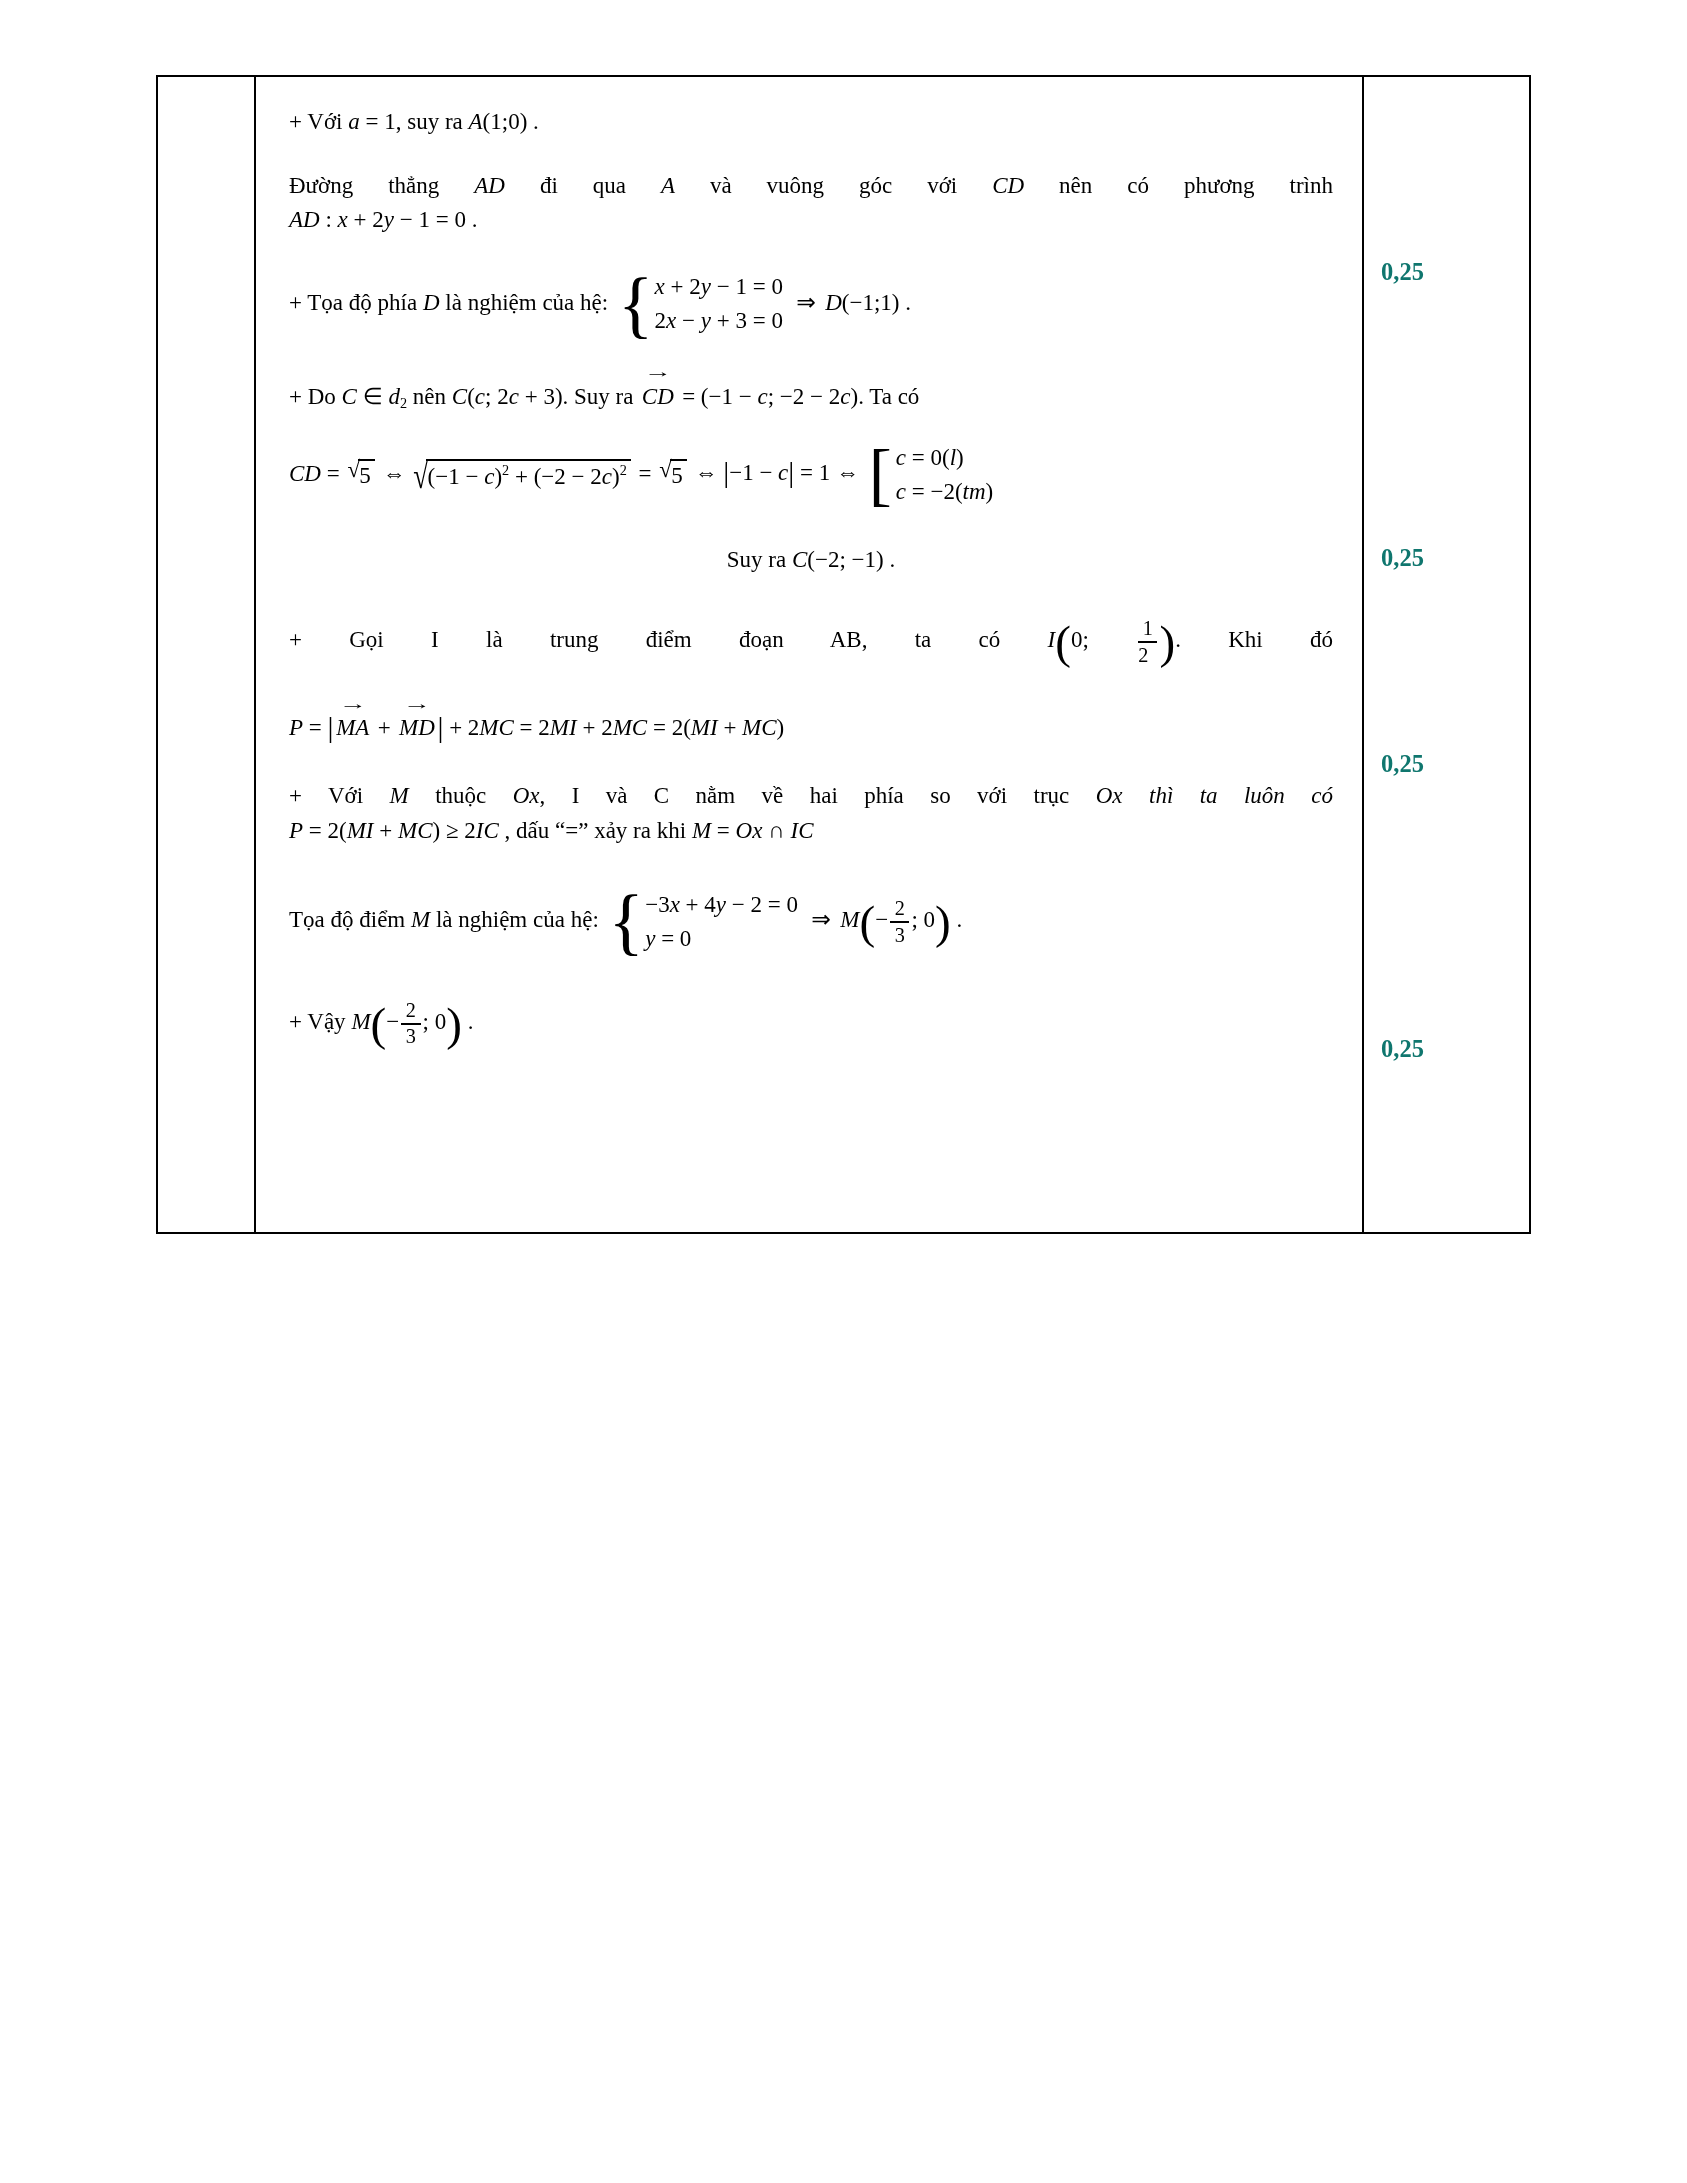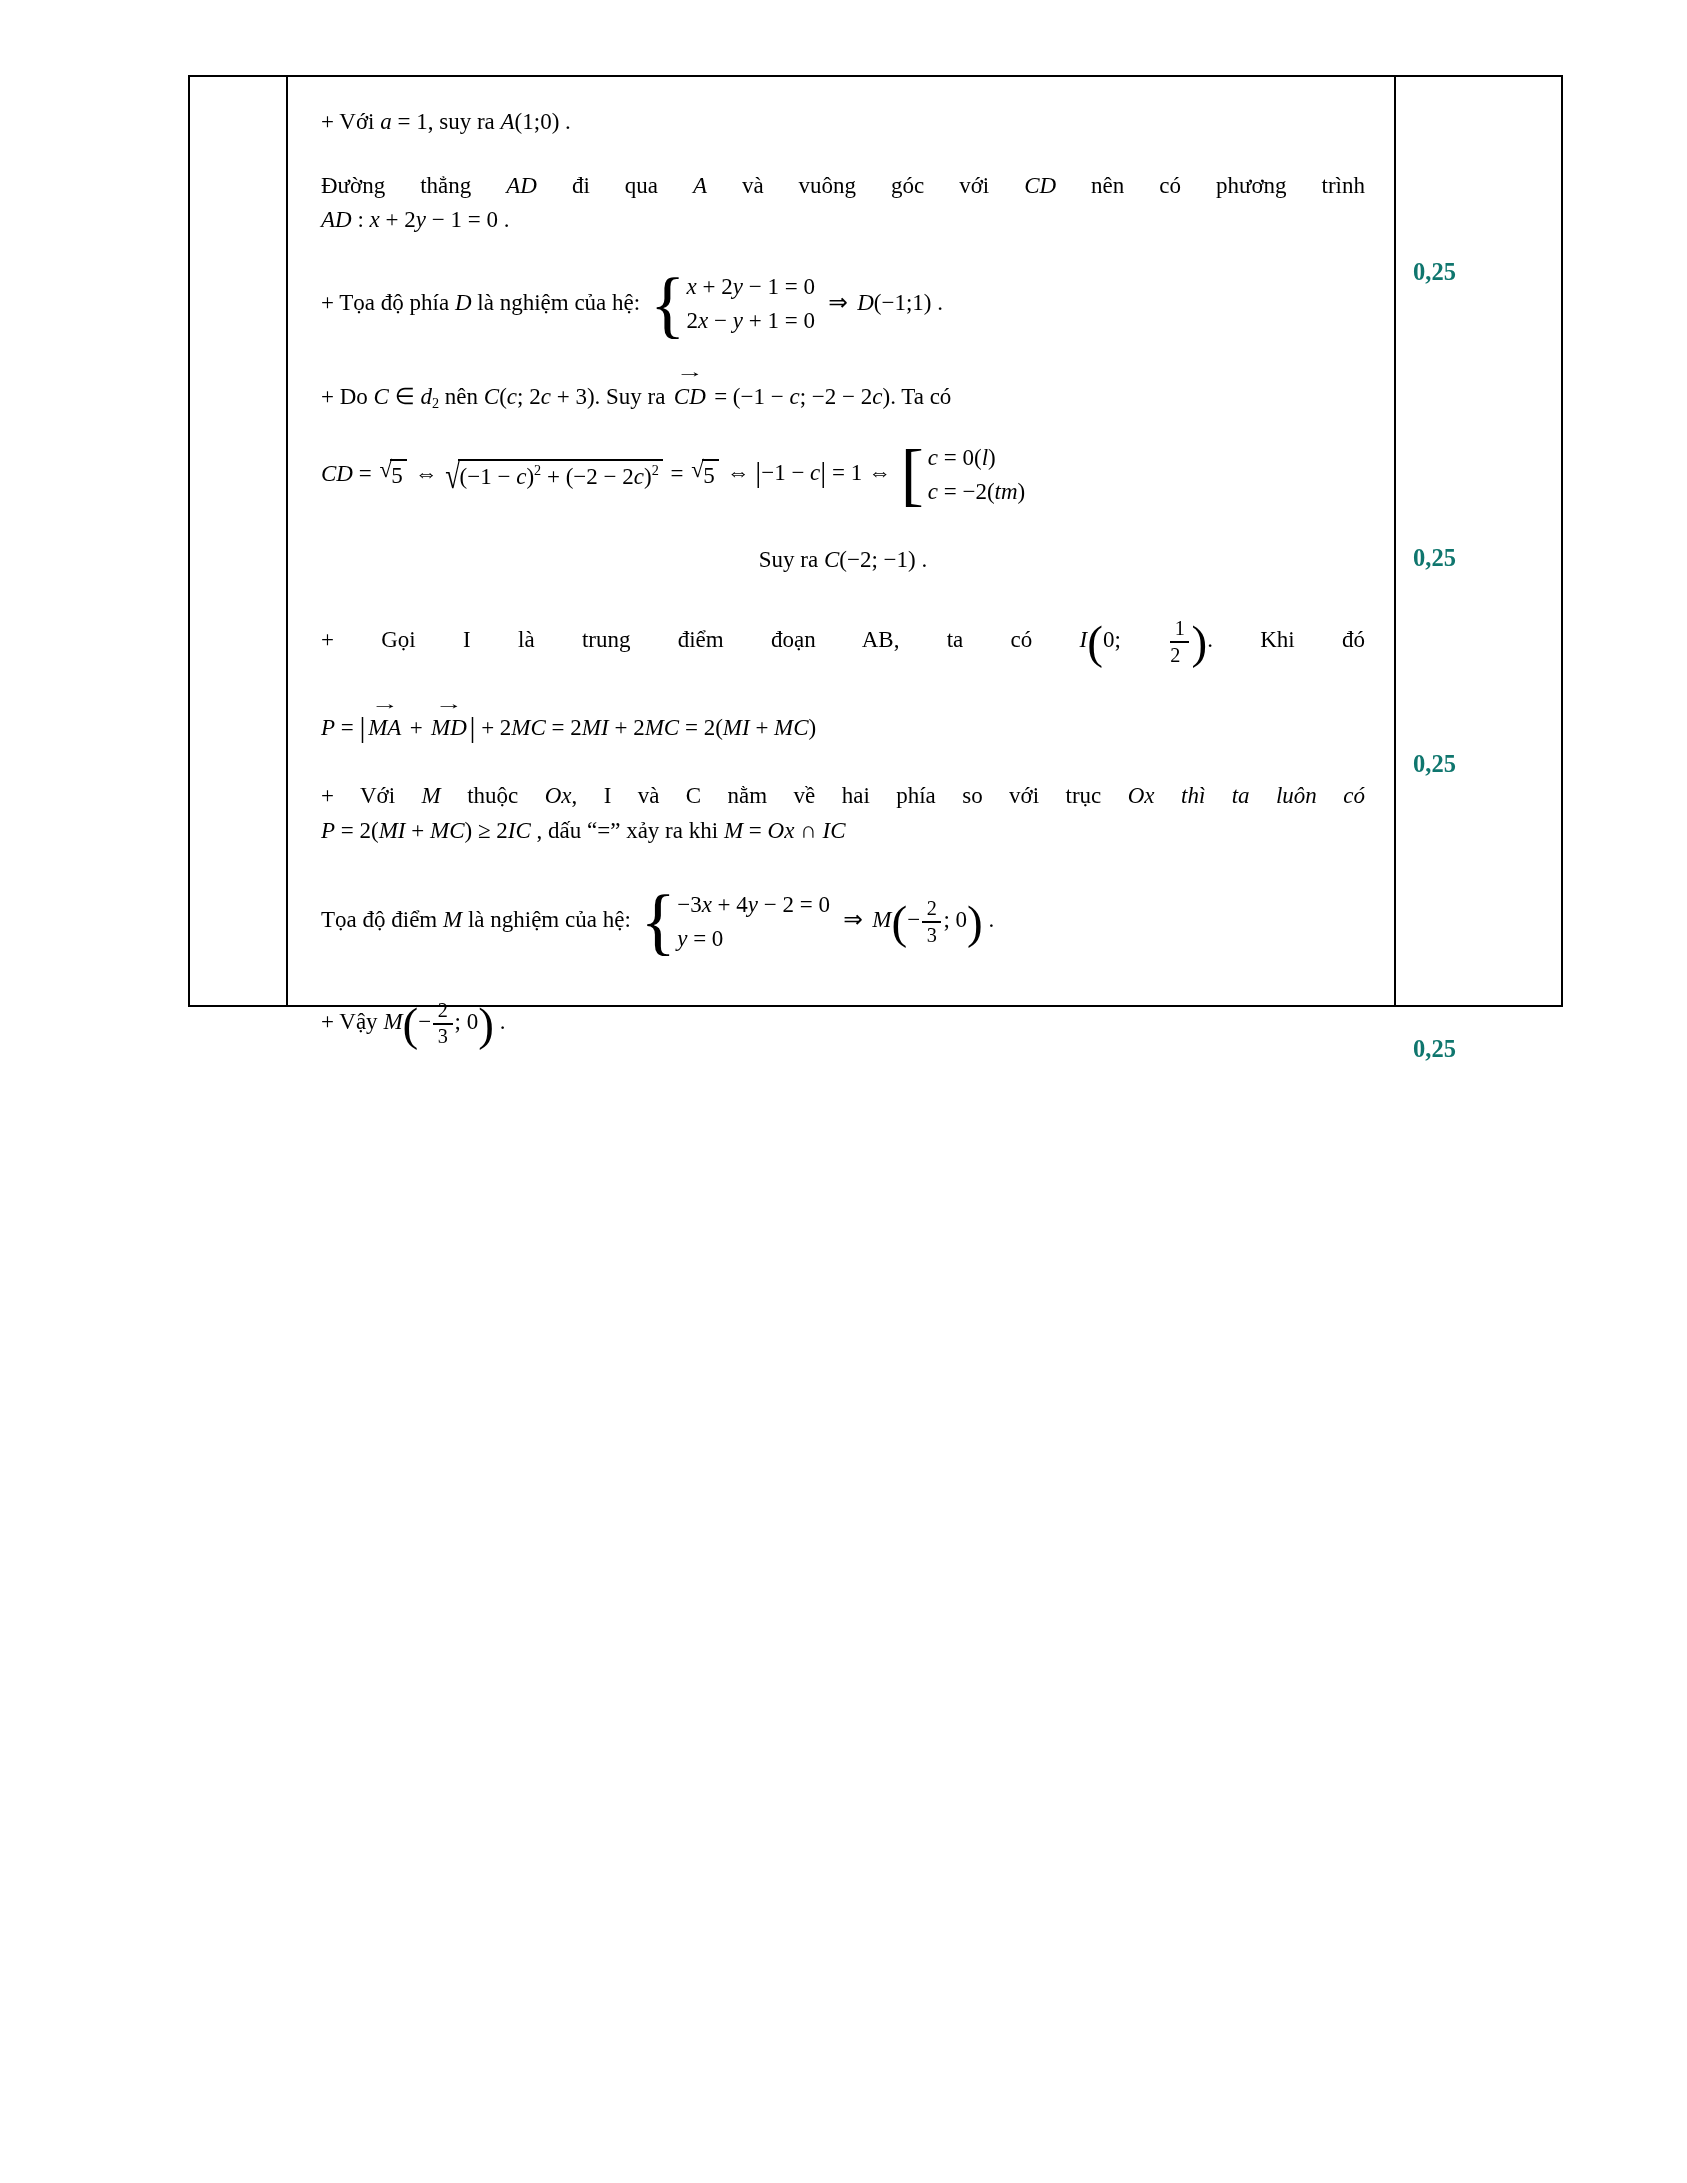--- a/index.html
+++ b/index.html
@@ -1,20 +1,20 @@
 <!DOCTYPE html>
 <html style="font-size:10.6px"><head>
 <meta charset="utf-8">
 <style>
   html,body{margin:0;padding:0;background:#ffffff;}
   .page{position:relative;width:1687px;height:2183px;background:#ffffff;
         font-family:"Liberation Serif", serif;color:#000;overflow:hidden;}
 
-  .answer-table{position:absolute;left:156px;top:75px;width:1375px;height:932px;
-        display:flex;border:2px solid #000;box-sizing:border-box;margin-left:32px;}
+  .answer-table{position:absolute;left:156px;top:75px;width:1375px;height:1159px;
+        display:flex;border:2px solid #000;box-sizing:border-box;}
   .col{box-sizing:border-box;height:100%;}
   .col-left{width:98px;border-right:2px solid #000;}
   .col-main{flex:1;padding:28px 29px 0 33px;font-size:23px;line-height:1.5;}
   .col-score{width:167px;border-left:2px solid #000;position:relative;}
 
   .score{position:absolute;left:17px;font-size:24.5px;font-weight:bold;color:#0f766e;line-height:1.2;}
   .score.s1{top:180px;} .score.s2{top:466px;} .score.s3{top:672px;} .score.s4{top:957px;}
 
   .ln{margin:0 0 29px 0;}
   .ln1{margin-bottom:29px;}
@@ -84,21 +84,21 @@
       <div class="ln ln2">
         <div class="jline"><span>Đường thẳng </span><span class="r-i">AD</span><span> đi qua </span><span class="r-i">A</span><span> và vuông góc với </span><span class="r-i">CD</span><span> nên có phương trình</span></div>
         <div><span class="r-i">AD</span><span> : </span><span class="r-i">x</span><span> + 2</span><span class="r-i">y</span><span> − 1 = 0 .</span></div>
       </div>
 
       <div class="ln ln3">
         <span><span>+ Tọa độ phía </span><span class="r-i">D</span><span> là nghiệm của hệ: </span></span><span class="sys">
             <span class="sys-brace">{</span>
             <span class="sys-rows">
               <span class="row"><span class="r-i">x</span><span> + 2</span><span class="r-i">y</span><span> − 1 = 0</span></span>
-              <span class="row"><span>2</span><span class="r-i">x</span><span> − </span><span class="r-i">y</span><span> + 1 = 0</span></span>
+              <span class="row"><span>2</span><span class="r-i">x</span><span> − </span><span class="r-i">y</span><span> + 3 = 0</span></span>
             </span>
           </span><span class="implies">⇒</span><span><span class="r-i">D</span><span>(−1;1)</span><span> .</span></span>
       </div>
 
       <div class="ln ln4">
         <span><span>+ Do </span><span class="r-i">C</span><span> ∈ </span><span class="r-i">d</span><span class="r-sub">2</span><span> nên </span><span class="r-i">C</span><span>(</span><span class="r-i">c</span><span>; 2</span><span class="r-i">c</span><span> + 3)</span><span>. Suy ra </span></span><span class="vec"><span class="vec-arrow">→</span><span class="vec-body">CD</span></span><span><span> = (−1 − </span><span class="r-i">c</span><span>; −2 − 2</span><span class="r-i">c</span><span>)</span><span>. Ta có</span></span>
       </div>
 
       <div class="ln ln5">
         <span><span class="r-i">CD</span><span> = </span></span><span class="sqrt">

